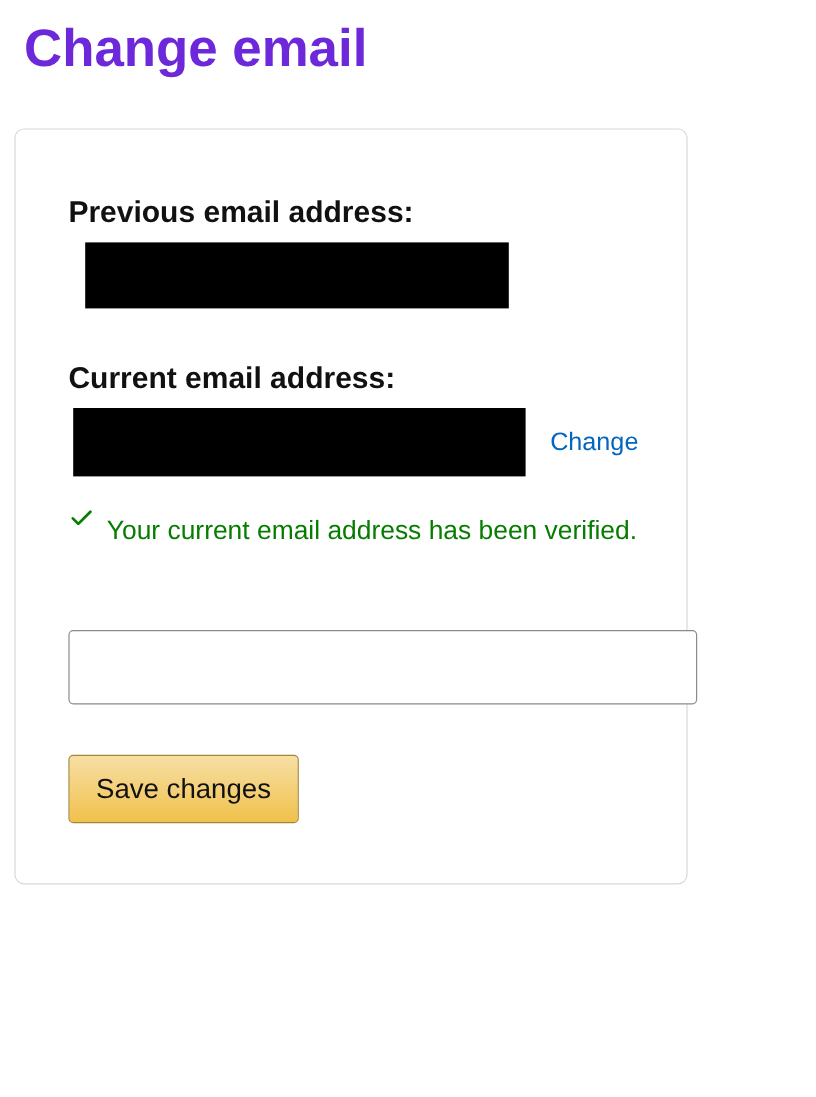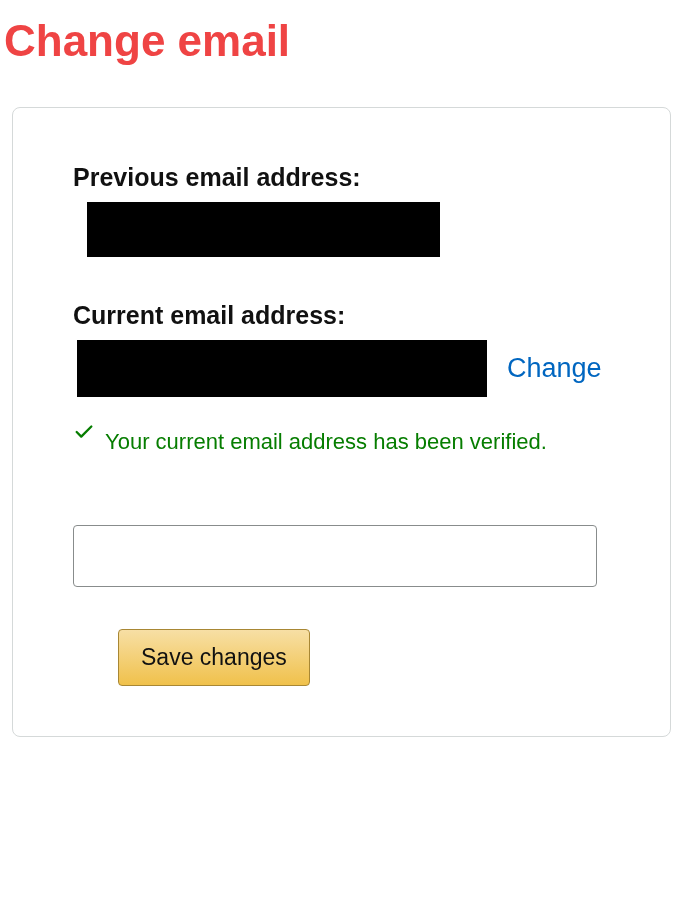--- a/index.html
+++ b/index.html
@@ -10,30 +10,30 @@
     body {
       font-family: "Amazon Ember", Arial, sans-serif;
       background: #fff;
       width: 680px;
       height: 914px;
       overflow: hidden;
     }
     .page-title {
       font-size: 44px;
       font-weight: 600;
-      color: #ef4444;
-      padding: 12px 0 8px 4px;
+      color: #6d28d9;
+      padding: 12px 0 8px 20px;
       line-height: 1.3;
     }
     .card {
       border: 1px solid #d5d9d9;
       border-radius: 8px;
       margin: 30px 0 0 12px;
-      padding: 55px 40px 50px 60px;
-      width: 659px;
+      padding: 55px 40px 50px 44px;
+      width: 561px;
     }
     .field-label {
       font-size: 25px;
       font-weight: 700;
       color: #111;
       margin-bottom: 10px;
     }
     .redacted-block-1 {
       background: #000;
       width: 353px;
@@ -47,21 +47,21 @@
       margin-bottom: 12px;
     }
     .redacted-block-2 {
       background: #000;
       width: 410px;
       height: 57px;
       margin-left: 4px;
     }
     .change-link {
       color: #0066c0;
-      font-size: 27px;
+      font-size: 21px;
       margin-left: 20px;
       text-decoration: none;
     }
     .verified-row {
       display: flex;
       align-items: center;
       margin-bottom: 70px;
     }
     .check-icon {
       width: 22px;
@@ -85,21 +85,20 @@
       display: block;
     }
     .save-button {
       background: linear-gradient(#f7dfa5, #f0c14b);
       border: 1px solid #a88734;
       border-radius: 4px;
       font-size: 23px;
       color: #111;
       padding: 14px 22px;
       cursor: pointer;
-      margin-left: 45px;
     }
   </style>
 </head>
 <body>
 
 <h1 class="page-title">Change email</h1>
 
 <div class="card">
 
   <div class="field-label">Previous email address:</div>

